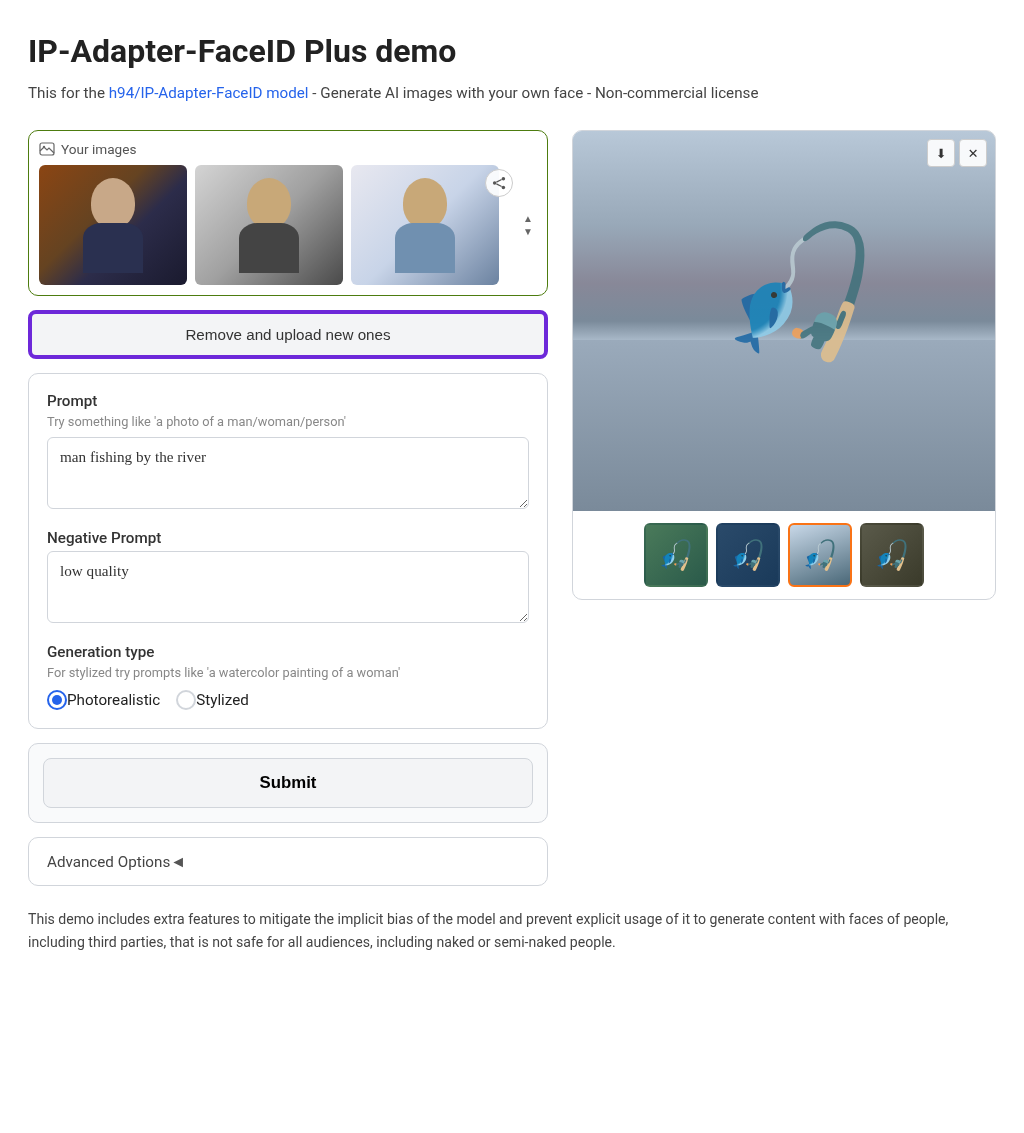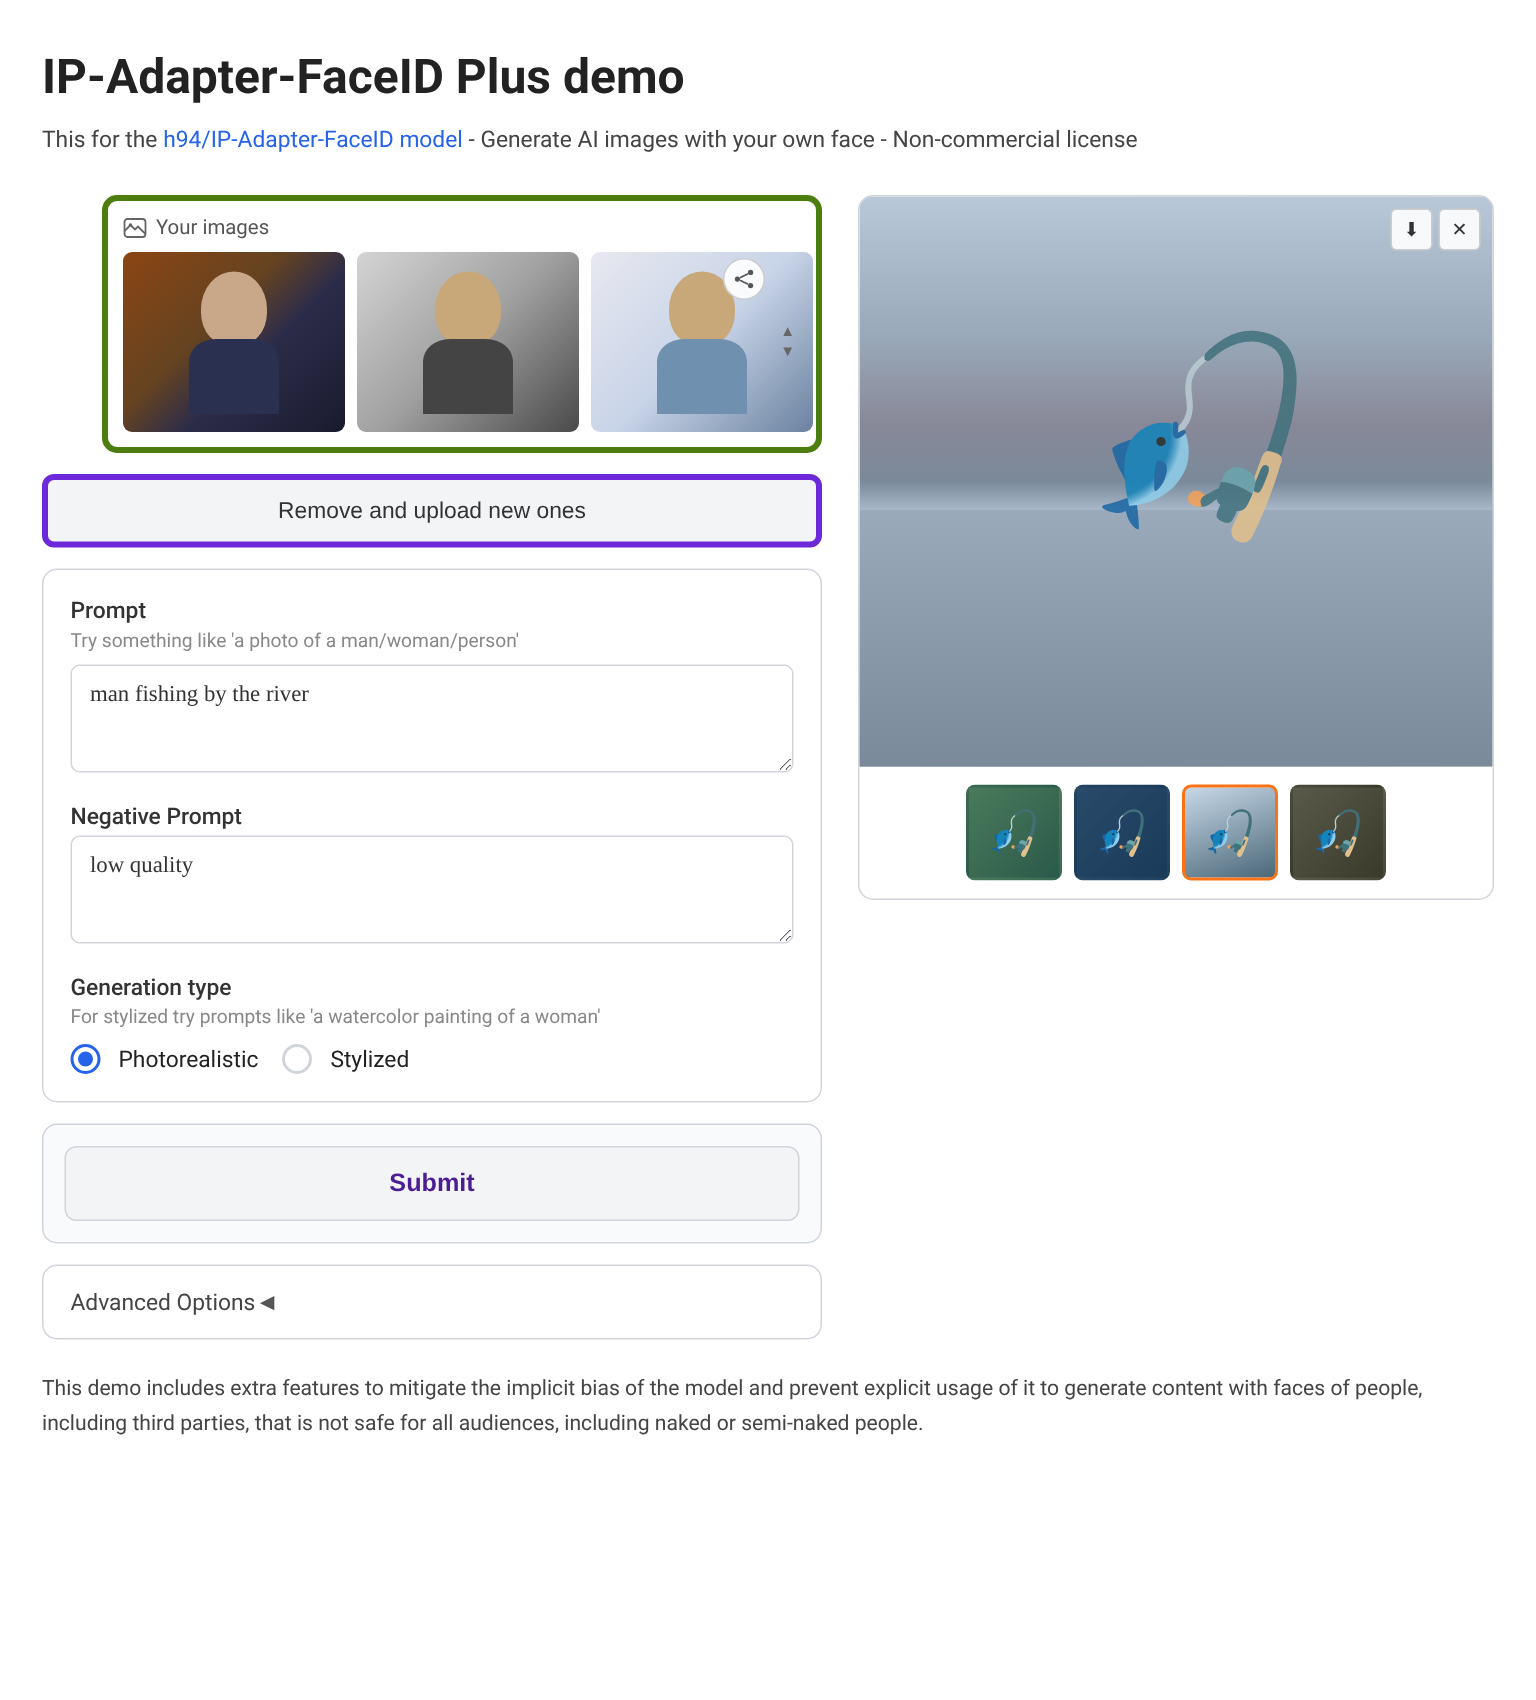--- a/index.html
+++ b/index.html
@@ -33,27 +33,26 @@
       flex: 0 0 520px;
       max-width: 520px;
     }
     .right-panel {
       flex: 1;
       min-width: 300px;
     }
 
     
     .image-upload-box {
-      border: 4px solid #4d7c0f;
+      border: 1px solid #4d7c0f;
       border-radius: 10px;
       padding: 10px;
       margin-bottom: 14px;
       background: #fff;
       position: relative;
-      margin-left: 40px;
     }
     .upload-label {
       display: flex;
       align-items: center;
       gap: 6px;
       font-size: 0.85rem;
       color: #555;
       margin-bottom: 8px;
     }
     .upload-label svg { width: 16px; height: 16px; }
@@ -160,21 +159,21 @@
 
     .generation-type-section { margin-top: 4px; }
     .radio-group {
       display: flex;
       gap: 16px;
       margin-top: 10px;
     }
     .radio-option {
       display: flex;
       align-items: center;
-      gap: 12px;
+      gap: 0;
       cursor: pointer;
       font-size: 0.95rem;
     }
     .radio-circle {
       width: 20px;
       height: 20px;
       border-radius: 50%;
       border: 2px solid #d1d5db;
       display: flex;
       align-items: center;
@@ -204,21 +203,21 @@
     }
     .submit-btn {
       display: block;
       width: 100%;
       padding: 14px;
       background: #f3f4f6;
       border: 1px solid #d1d5db;
       border-radius: 8px;
       font-size: 1.05rem;
       font-weight: 600;
-      color: #4c1d95;
+      color: #000000;
       cursor: pointer;
       text-align: center;
     }
 
     
     .advanced-box {
       border: 1px solid #d1d5db;
       border-radius: 10px;
       padding: 14px 18px;
       background: #fff;

